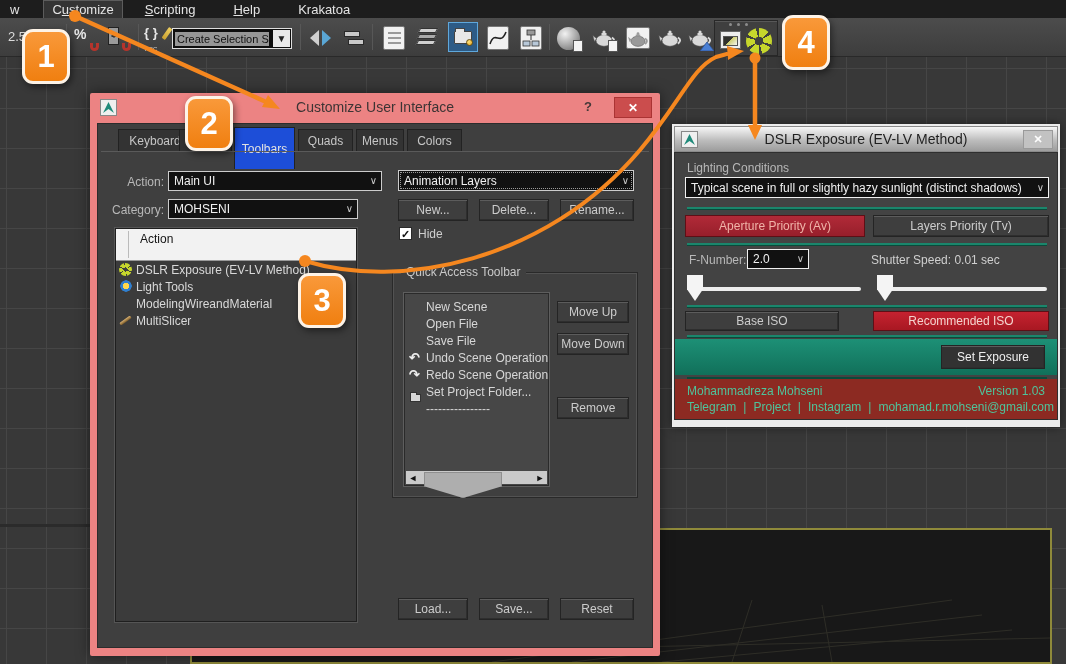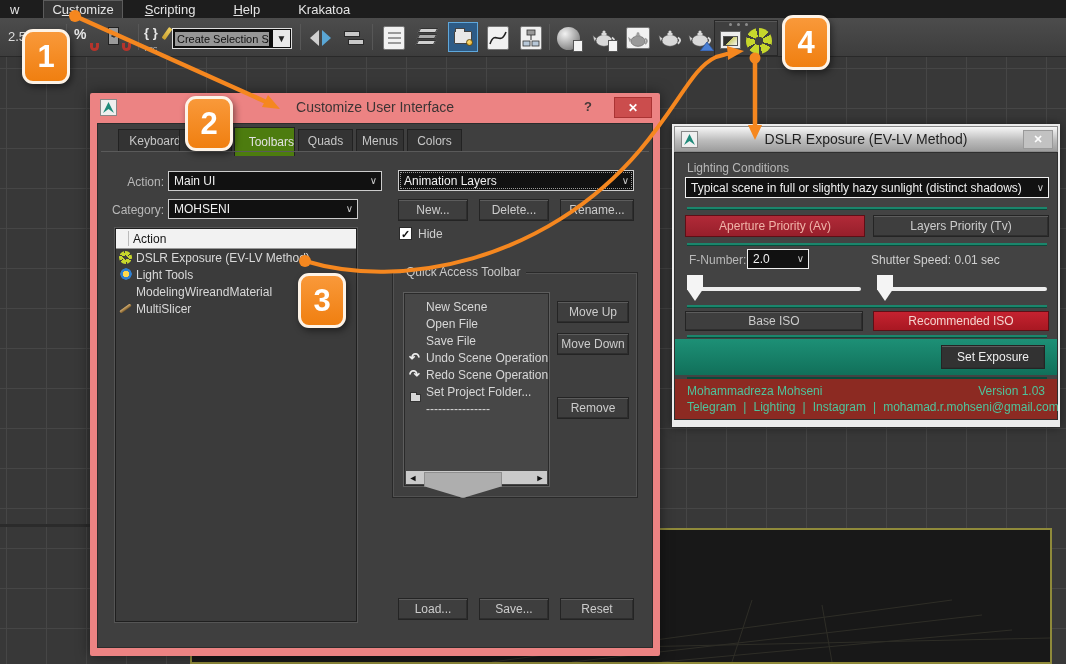--- a/index.html
+++ b/index.html
@@ -100,24 +100,24 @@
   
   #cui { position:absolute; left:90px; top:93px; width:570px; height:563px; background:#ec8383; border-radius:2px; box-shadow:0 0 14px rgba(0,0,0,.5); z-index:20; }
   #cui-titlebar { position:absolute; left:0; top:0; width:100%; height:30px; }
   #cui-title { position:absolute; width:100%; top:6px; text-align:center; color:#3c3434; font-size:14px; }
   .maxico { position:absolute; left:10px; top:6px; width:17px; height:17px; background:#efefef; border:1px solid #888; }
   .maxico svg { display:block; }
   #cui-help { position:absolute; right:68px; top:6px; color:#443838; font-size:13px; font-weight:bold; }
   #cui-close { position:absolute; right:8px; top:4px; width:38px; height:21px; background:#cb4d4d; border:1px solid #a33; color:#fff; font-size:12px; font-weight:bold; display:flex; align-items:center; justify-content:center; }
   #cui-body { position:absolute; left:7px; top:30px; right:7px; bottom:8px; background:#3f3f3f; border:1px solid #2c2c2c; }
   .tab { position:absolute; top:5px; height:22px; background:#333333; border:1px solid #222; border-bottom:none; color:#c6c6c6; font-size:12px; display:flex; align-items:center; justify-content:center; }
-  .tab.sel { top:3px; height:29px; background:#4d7c0f; color:#e2e2e2;justify-content:flex-end; }
+  .tab.sel { top:3px; height:42px; background:#1d4ed8; color:#e2e2e2; }
   #tabline { position:absolute; left:3px; right:3px; top:27px; height:1px; background:#5a5a5a; }
   #action-list { position:absolute; left:17px; top:104px; width:242px; height:394px; background:#3b3b3b; border:1px solid #1f1f1f; box-shadow:0 0 0 1px #555; }
-  #action-hdr { position:relative; height:20px; background:#f2f2f2; color:#141414; font-size:12px; line-height:20px; padding-left:17px; border-bottom:1px solid #999; }
+  #action-hdr { position:relative; height:32px; background:#f2f2f2; color:#141414; font-size:12px; line-height:20px; padding-left:24px; border-bottom:1px solid #999; }
   #action-hdr:before { content:""; position:absolute; left:12px; top:2px; bottom:2px; width:1px; background:#bbb; }
   .arow { position:relative; height:17px; display:flex; align-items:center; color:#d9d9d9; font-size:12px; padding-left:3px; }
   .arow .ic { width:14px; height:13px; margin-right:3px; flex:0 0 14px; position:relative; }
   .ap-sm { width:13px; height:13px; }
   .light-ic { width:12px; height:12px; border-radius:50%; background:radial-gradient(circle, #ffd84d 0 3px, #2f7fd0 3px 5.5px, transparent 6px); margin:0 1px; }
   .slicer-ic { position:absolute; left:0; top:5px; width:13px; height:3px; background:linear-gradient(#d8b070,#7a5a28); transform:rotate(-35deg); border-radius:1px; }
   #qat-group { position:absolute; left:294px; top:148px; width:246px; height:226px; border:1px solid #292929; box-shadow:inset 0 0 0 1px #525252; }
   #qat-label { position:absolute; left:8px; top:-8px; background:#3f3f3f; padding:0 5px; color:#c9c9c9; font-size:12px; }
   #qat-list { position:absolute; left:11px; top:20px; width:145px; height:193px; background:#474747; border:1px solid #2a2a2a; box-shadow:0 0 0 1px #5e5e5e; }
   .qrow { height:17px; display:flex; align-items:center; color:#d7d7d7; font-size:12px; padding-left:4px; white-space:nowrap; }
@@ -458,33 +458,33 @@
       <div class="combo" style="left:72px;top:96px;width:62px;height:20px;border-color:#f0f0f0">
         <span>2.0</span>
           <span class="arr">∨</span>
       </div>
       <span class="lbl" style="left:196px;top:100px;color:#cfcfcf">Shutter Speed: 0.01 sec</span>
       <div class="track" style="left:18px;top:134px;width:168px"></div>
       <div class="thumb" style="left:12px;top:122px"></div>
       <div class="track" style="left:208px;top:134px;width:164px"></div>
       <div class="thumb" style="left:202px;top:122px"></div>
       <div class="teal" style="left:12px;top:152px;width:360px"></div>
-      <div class="btn" style="left:10px;top:158px;width:178px;height:20px">Base ISO</div>
+      <div class="btn" style="left:10px;top:158px;width:154px;height:20px">Base ISO</div>
       <div class="btn red2" style="left:198px;top:158px;width:176px;height:20px">Recommended ISO</div>
       <div class="teal" style="left:12px;top:182px;width:360px"></div>
       <div id="teal-band"></div>
       <div class="btn" style="left:266px;top:192px;width:104px;height:24px;background:#323232;color:#efefef;z-index:2">Set Exposure</div>
       <div id="teal-dark"></div>
       <div id="dslr-footer">
         <span class="l1">Mohammadreza Mohseni</span>
         <span class="ver">Version 1.03</span>
         <span class="l2">
           <span>Telegram</span>
           <span>|</span>
-          <span>Lighting</span>
+          <span>Project</span>
           <span>|</span>
           <span>Instagram</span>
           <span>|</span>
           <span class="mail">mohamad.r.mohseni@gmail.com</span>
         </span>
       </div>
     </div>
   </div>
 
   <svg id="annot" width="1066" height="664">

